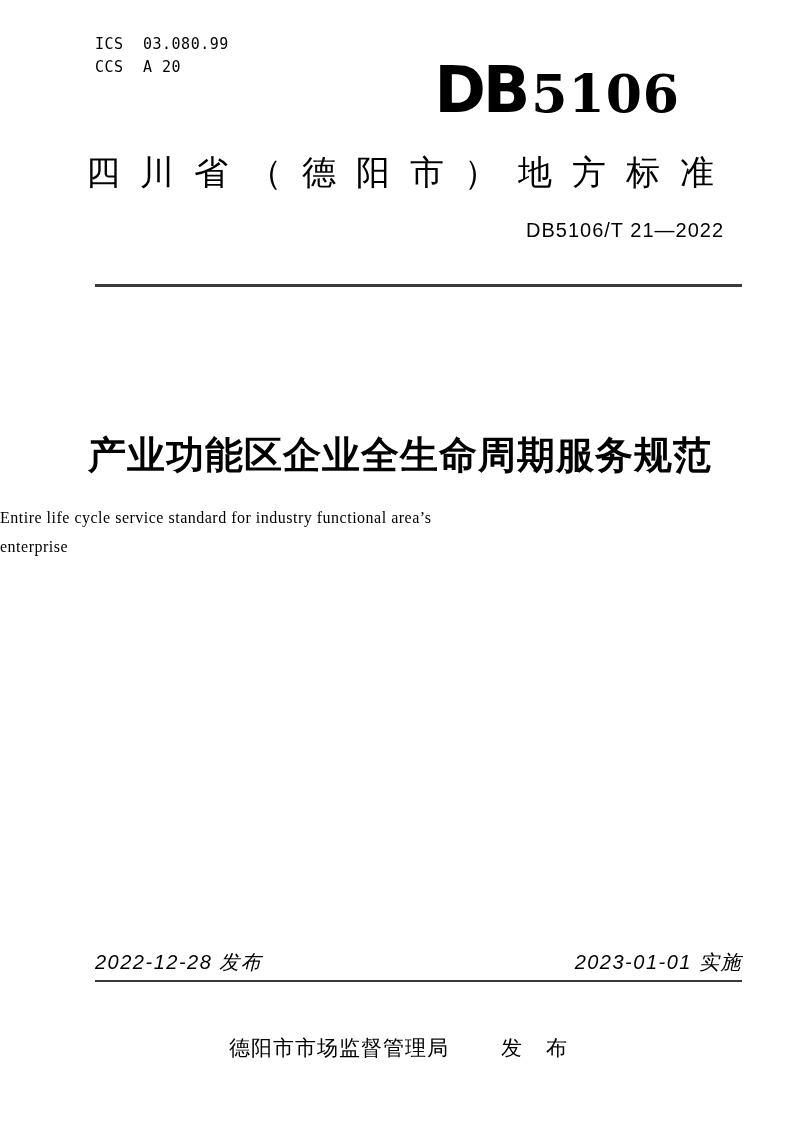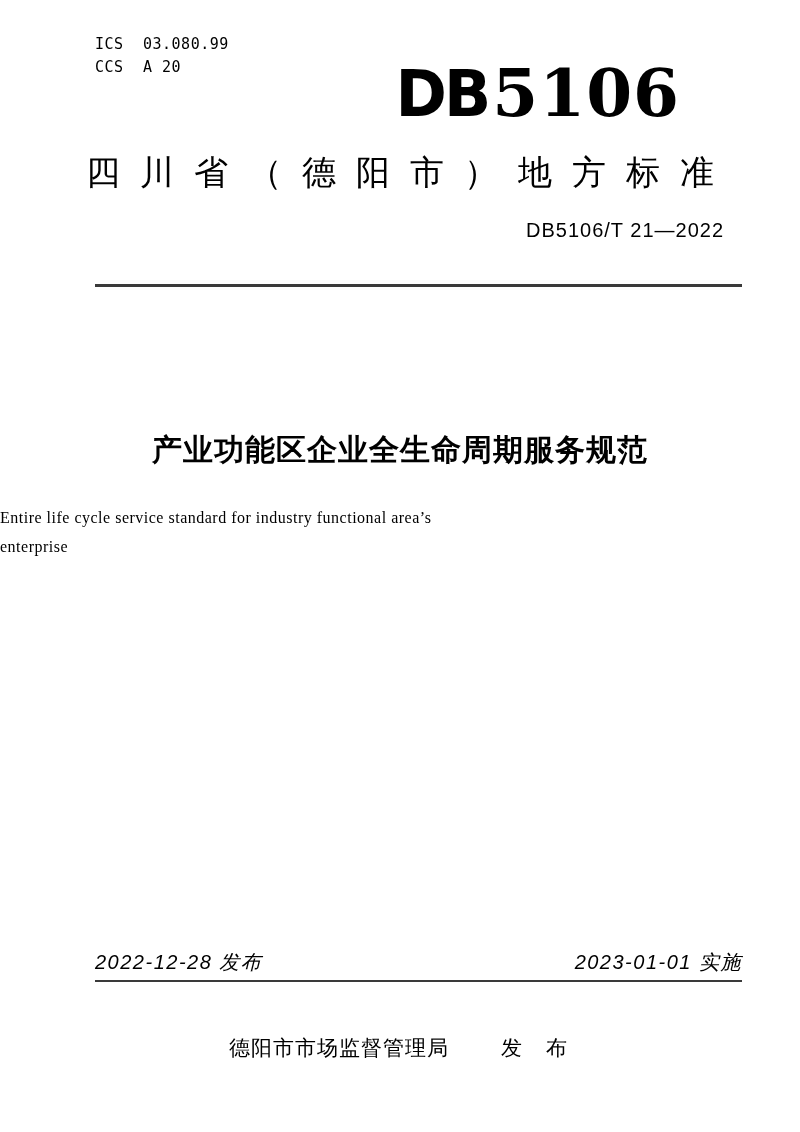--- a/index.html
+++ b/index.html
@@ -47,21 +47,21 @@
   .logo-db{
     font-family:"DejaVu Sans","Liberation Sans",sans-serif;
     font-weight:bold;
     font-size:62px;
     letter-spacing:-3px;
     transform:scaleY(1.02);
   }
   .logo-num{
     font-family:"DejaVu Serif","Liberation Serif",serif;
     font-weight:bold;
-    font-size:66px;
+    font-size:52px;
     letter-spacing:1px;
     margin-left:4px;
   }
 
   
   .header-title{
     position:absolute;
     top:150px; left:0; right:0;
     text-align:center;
     font-size:34px;
@@ -85,21 +85,21 @@
     top:284px; left:95px;
     width:647px; height:3px;
     background:var(--rule);
   }
 
   
   .main-title{
     position:absolute;
     top:430px; left:0; right:0;
     text-align:center;
-    font-size:30px;
+    font-size:38px;
     font-weight:bold;
     letter-spacing:1px;
     color:var(--ink);
   }
 
   
   .subtitle-en{
     position:absolute;
     top:503px; left:0; right:12px;
     text-align:left;

